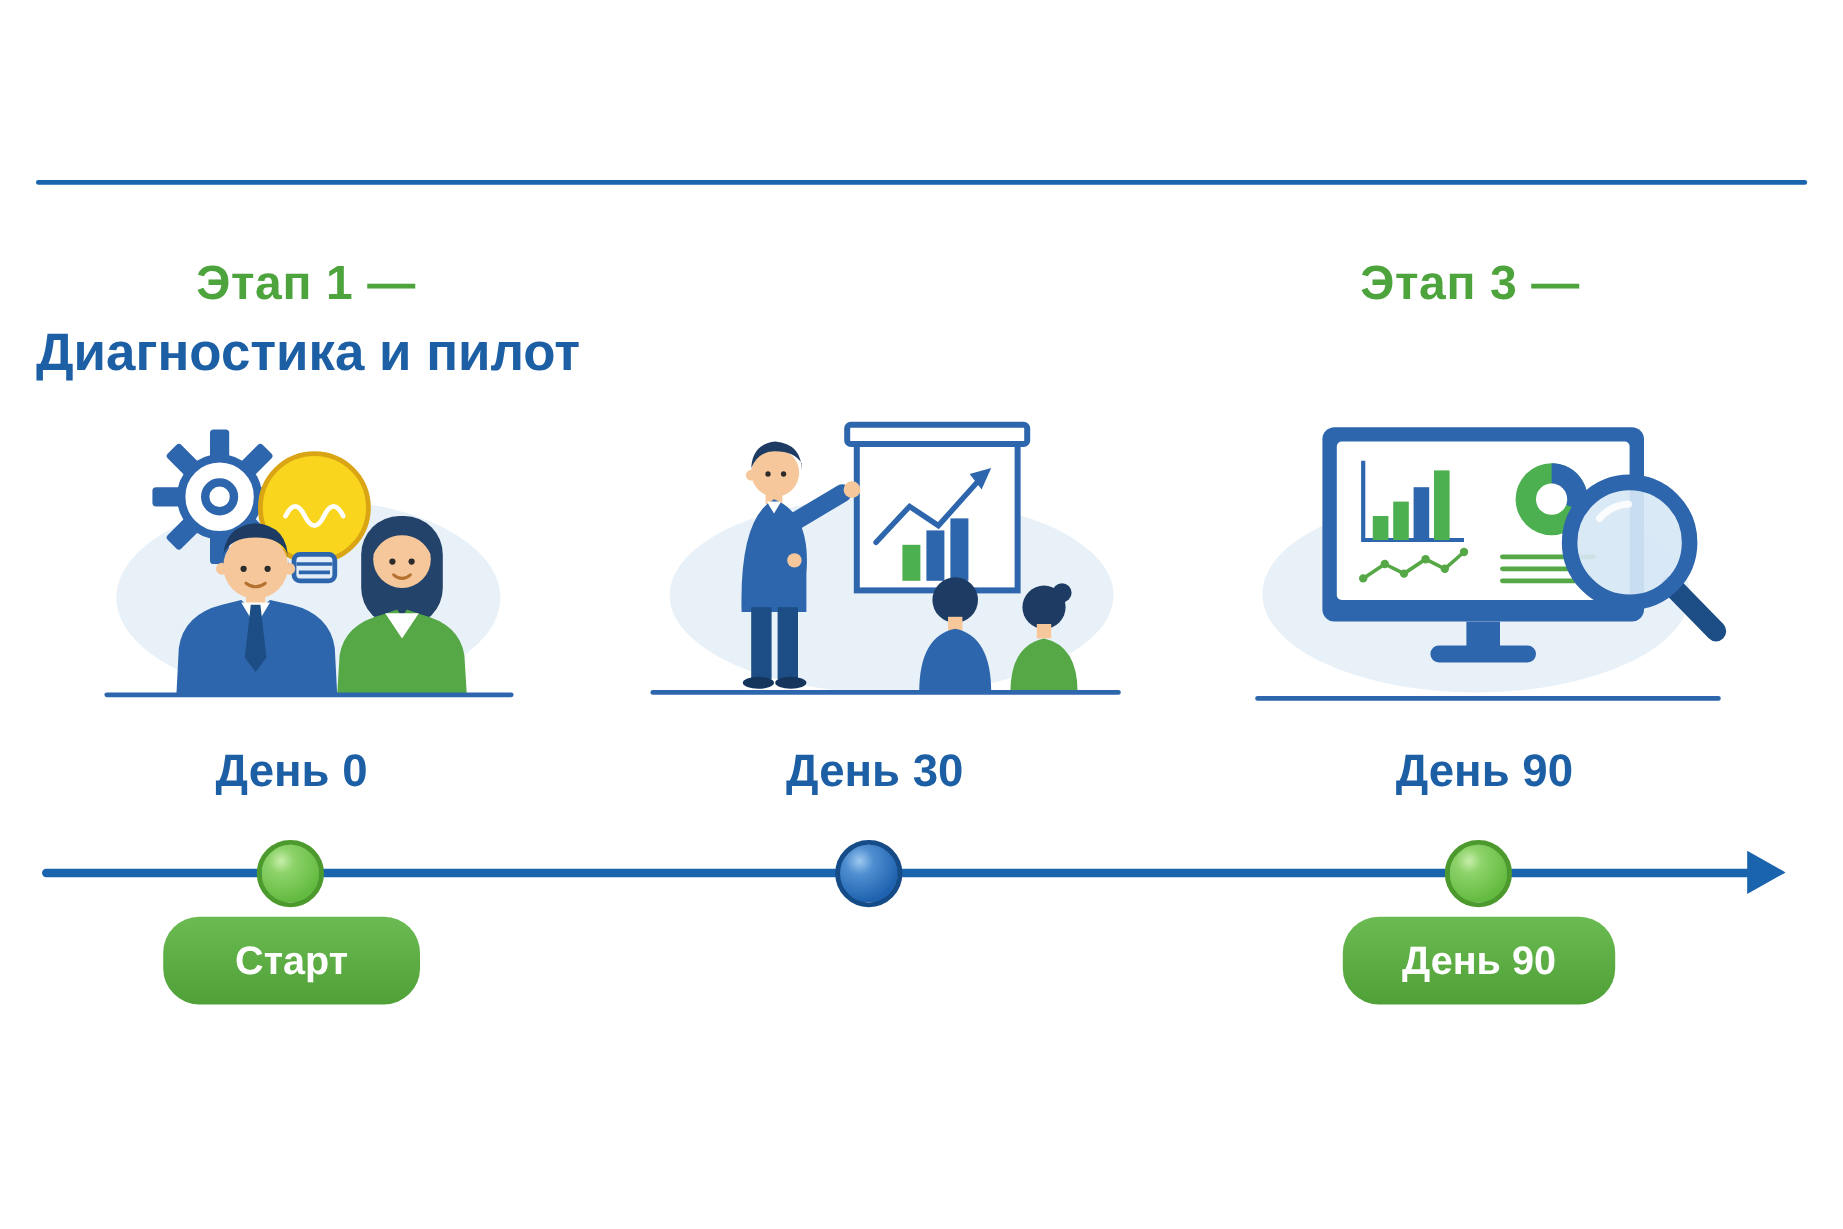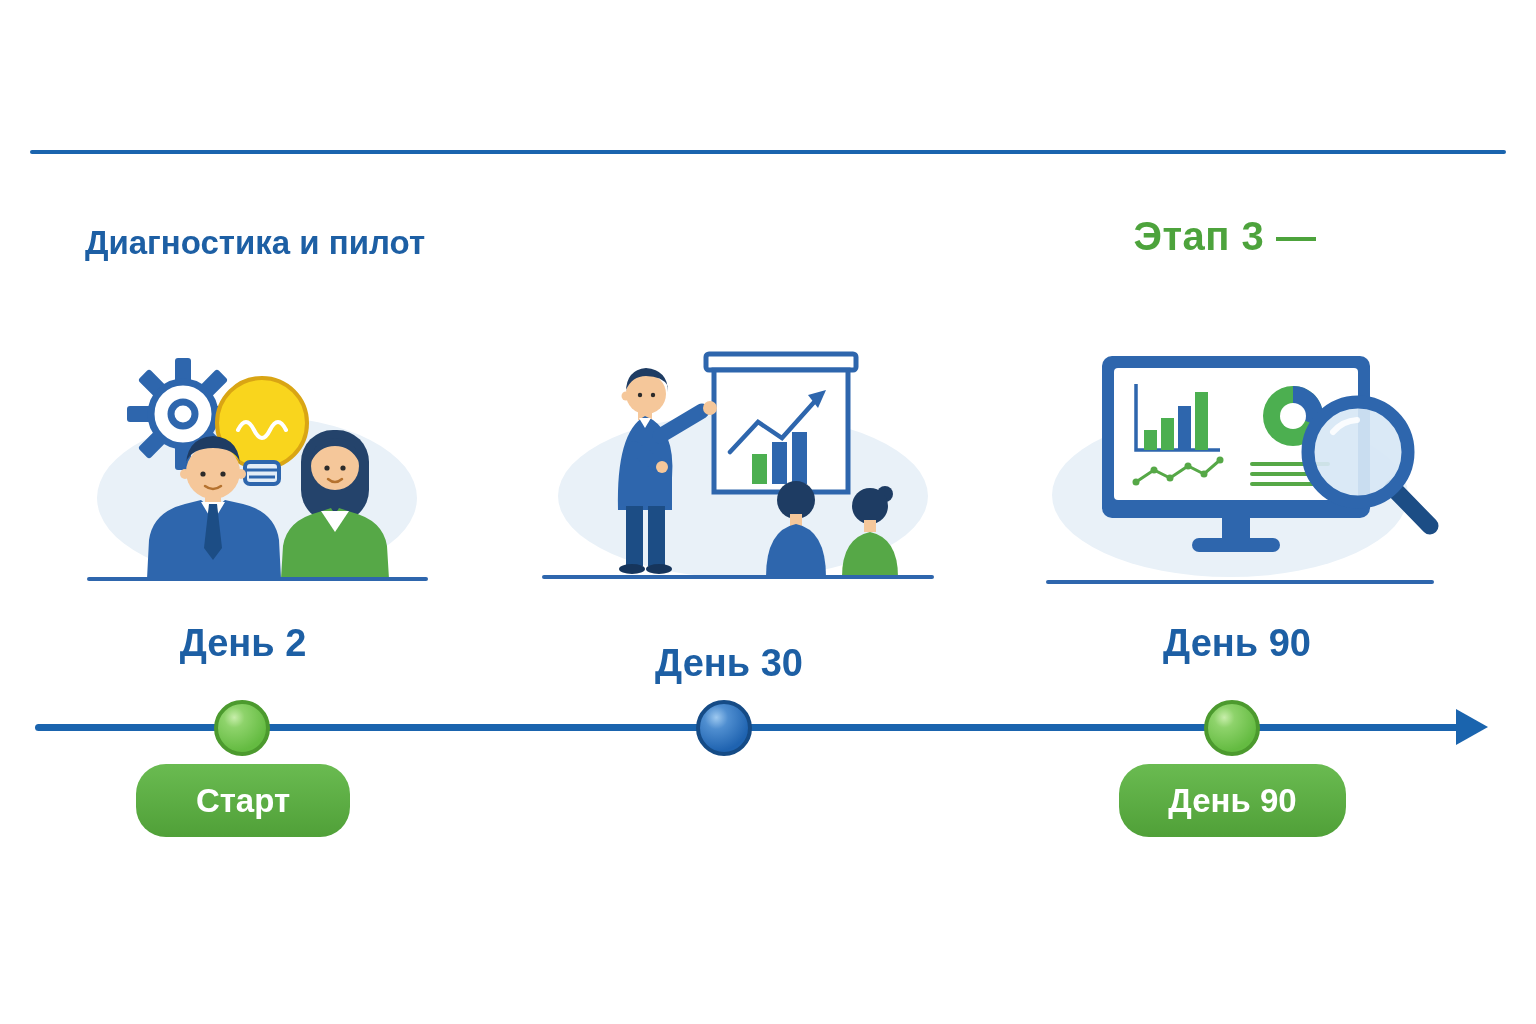--- a/index.html
+++ b/index.html
@@ -12,21 +12,21 @@
   }
   .top-divider {
     position:absolute; left:30px; top:150px; width:1476px; height:4px;
     background:var(--timeline-blue); border-radius:2px;
   }
   .stage-col { position:absolute; text-align:center; }
   .stage-title { font-size:40px; font-weight:bold; white-space:nowrap; letter-spacing:.5px; }
   .stage-title[data-color="green"] { color:var(--green-text); }
   .stage-title[data-color="blue"]  { color:var(--blue-text); }
   .stage-subtitle {
-    font-size:33px; font-weight:bold; color:var(--blue-text);
+    font-size:44px; font-weight:bold; color:var(--blue-text);
     margin-top:10px; white-space:nowrap;
   }
   .illus { position:absolute; }
   .day-label {
     position:absolute; top:622px; width:300px; text-align:center;
     font-size:38px; font-weight:bold; color:var(--blue-text); white-space:nowrap;
   }
   .timeline-line {
     position:absolute; left:35px; top:724px; width:1428px; height:7px;
     background:var(--timeline-blue); border-radius:4px;
@@ -54,20 +54,21 @@
     color:var(--pill-text); font-size:33px; font-weight:bold;
     display:flex; align-items:center; justify-content:center; white-space:nowrap;
   }
 </style>
 </head>
 <body>
 
 <div class="top-divider"></div>
 
 <section class="stage-col" style="left:30px; top:214px; width:450px;">
+  <h2 class="stage-title" data-color="green">Этап 1 —</h2>
   <div class="stage-subtitle">Диагностика и пилот</div>
 </section>
 
 <section class="stage-col" style="left:460px; top:212px; width:560px;">
 </section>
 
 <section class="stage-col" style="left:985px; top:214px; width:480px;">
   <h2 class="stage-title" data-color="green">Этап 3 —</h2>
 </section>
 
@@ -196,22 +197,22 @@
     </g>
   </g>
   <g>
     <line x1="353" y1="138" x2="390" y2="176" stroke="#1c4d85" stroke-width="17" stroke-linecap="round"></line>
     <circle cx="318" cy="102" r="50" fill="#d7e7f5" fill-opacity="0.92" stroke="#2e66ad" stroke-width="13"></circle>
     <path d="M 293 82 A 34 34 0 0 1 317 70" fill="none" stroke="#ffffff" stroke-width="6" stroke-linecap="round" opacity="0.85"></path>
   </g>
   <line x1="8" y1="232" x2="392" y2="232" stroke="#2e66ad" stroke-width="4" stroke-linecap="round"></line>
 </svg>
 
-<div class="day-label" style="left:93px;">День 2</div>
-<div class="day-label" style="left:579px;margin-top:20px;">День 30</div>
+<div class="day-label" style="left:93px;">День 0</div>
+<div class="day-label" style="left:579px;">День 30</div>
 <div class="day-label" style="left:1087px;">День 90</div>
 
 <div class="timeline-line"></div>
 <div class="timeline-arrow"></div>
 
 <div class="timeline-dot" style="left:214px;" data-color="green"></div>
 <div class="timeline-dot" style="left:696px;" data-color="blue"></div>
 <div class="timeline-dot" style="left:1204px;" data-color="green"></div>
 
 <div class="badge" style="left:136px;  width:214px;">Старт</div>

